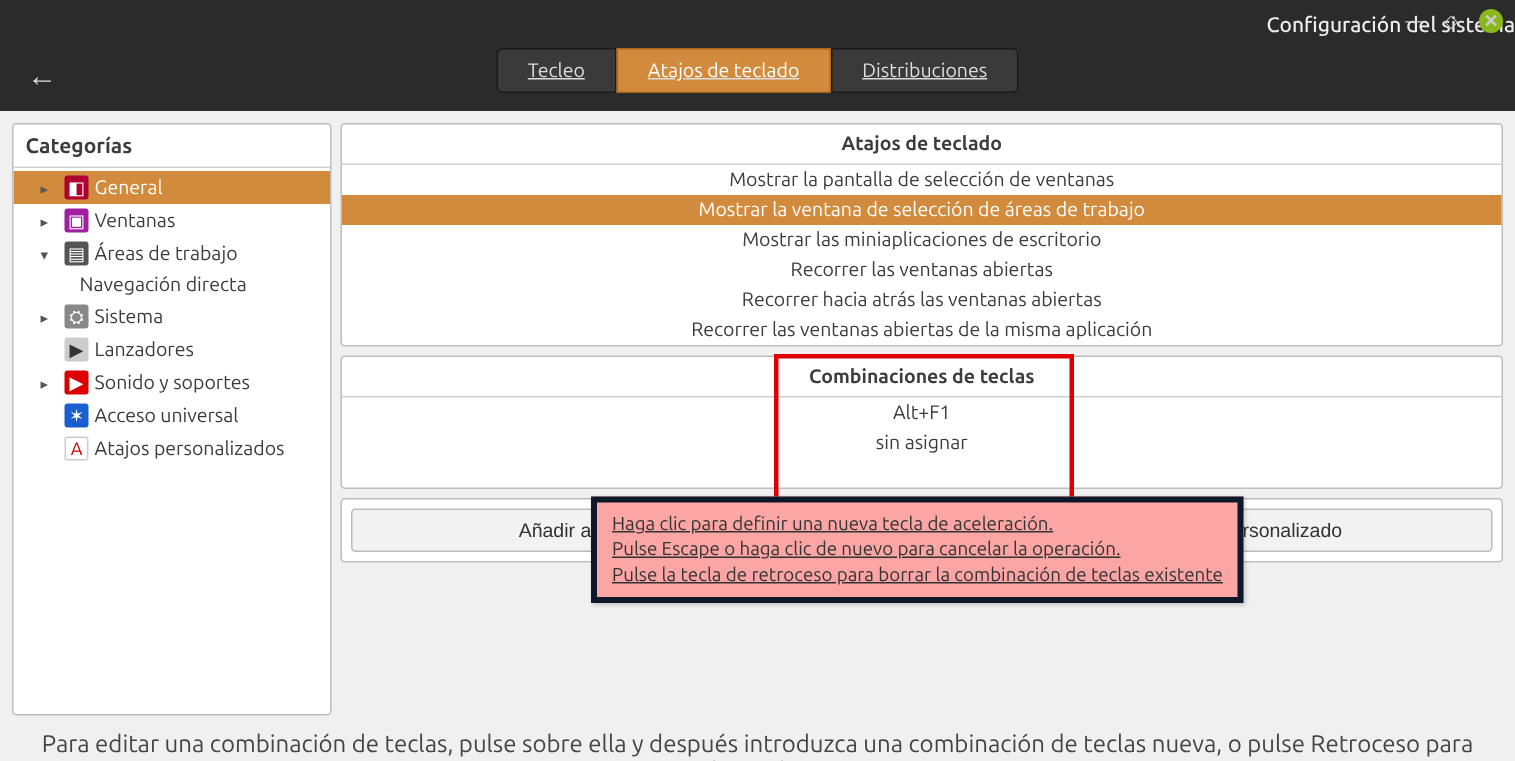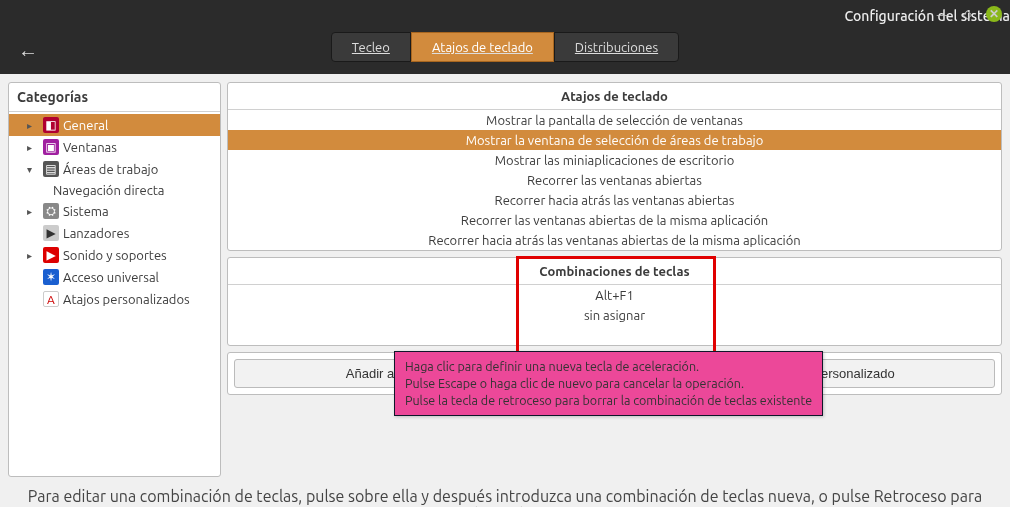--- a/index.html
+++ b/index.html
@@ -161,28 +161,29 @@
     border: 1px solid #bbb;
     border-radius: 3px;
     font-size: 13px;
     cursor: pointer;
     color: #333;
   }
   .action-bar button:last-child { color: #888; }
 
   .tooltip {
     position: absolute;
-    background: #ec4899;
-    border: 1px solid #0f172a;
+    background: #fca5a5;
+    border: 4px solid #0f172a;
     padding: 6px 10px;
     font-size: 12.5px;
     color: #333;
     line-height: 1.35;
     z-index: 10;
     box-shadow: 1px 1px 3px rgba(0,0,0,.2);
+    text-decoration: underline;
   }
 
   .footer {
     text-align: center;
     font-size: 16px;
     color: #444;
     padding: 2px;
   }
 </style>
 </head>
@@ -257,21 +258,20 @@
   <div class="main">
 
     <div class="panel">
       <div class="panel-header">Atajos de teclado</div>
       <div class="row">Mostrar la pantalla de selección de ventanas</div>
       <div class="row selected">Mostrar la ventana de selección de áreas de trabajo</div>
       <div class="row">Mostrar las miniaplicaciones de escritorio</div>
       <div class="row">Recorrer las ventanas abiertas</div>
       <div class="row">Recorrer hacia atrás las ventanas abiertas</div>
       <div class="row">Recorrer las ventanas abiertas de la misma aplicación</div>
-      <div class="row">Recorrer hacia atrás las ventanas abiertas de la misma aplicación</div>
     </div>
 
     <div class="panel bindings-panel">
       <div class="panel-header">Combinaciones de teclas</div>
       <div class="bindings-list">
         <div class="row">Alt+F1</div>
         <div class="row">sin asignar</div>
       </div>
       <div class="highlight-box" style="left:288px; top:-2px; width:200px; height:100px;"></div>
     </div>

